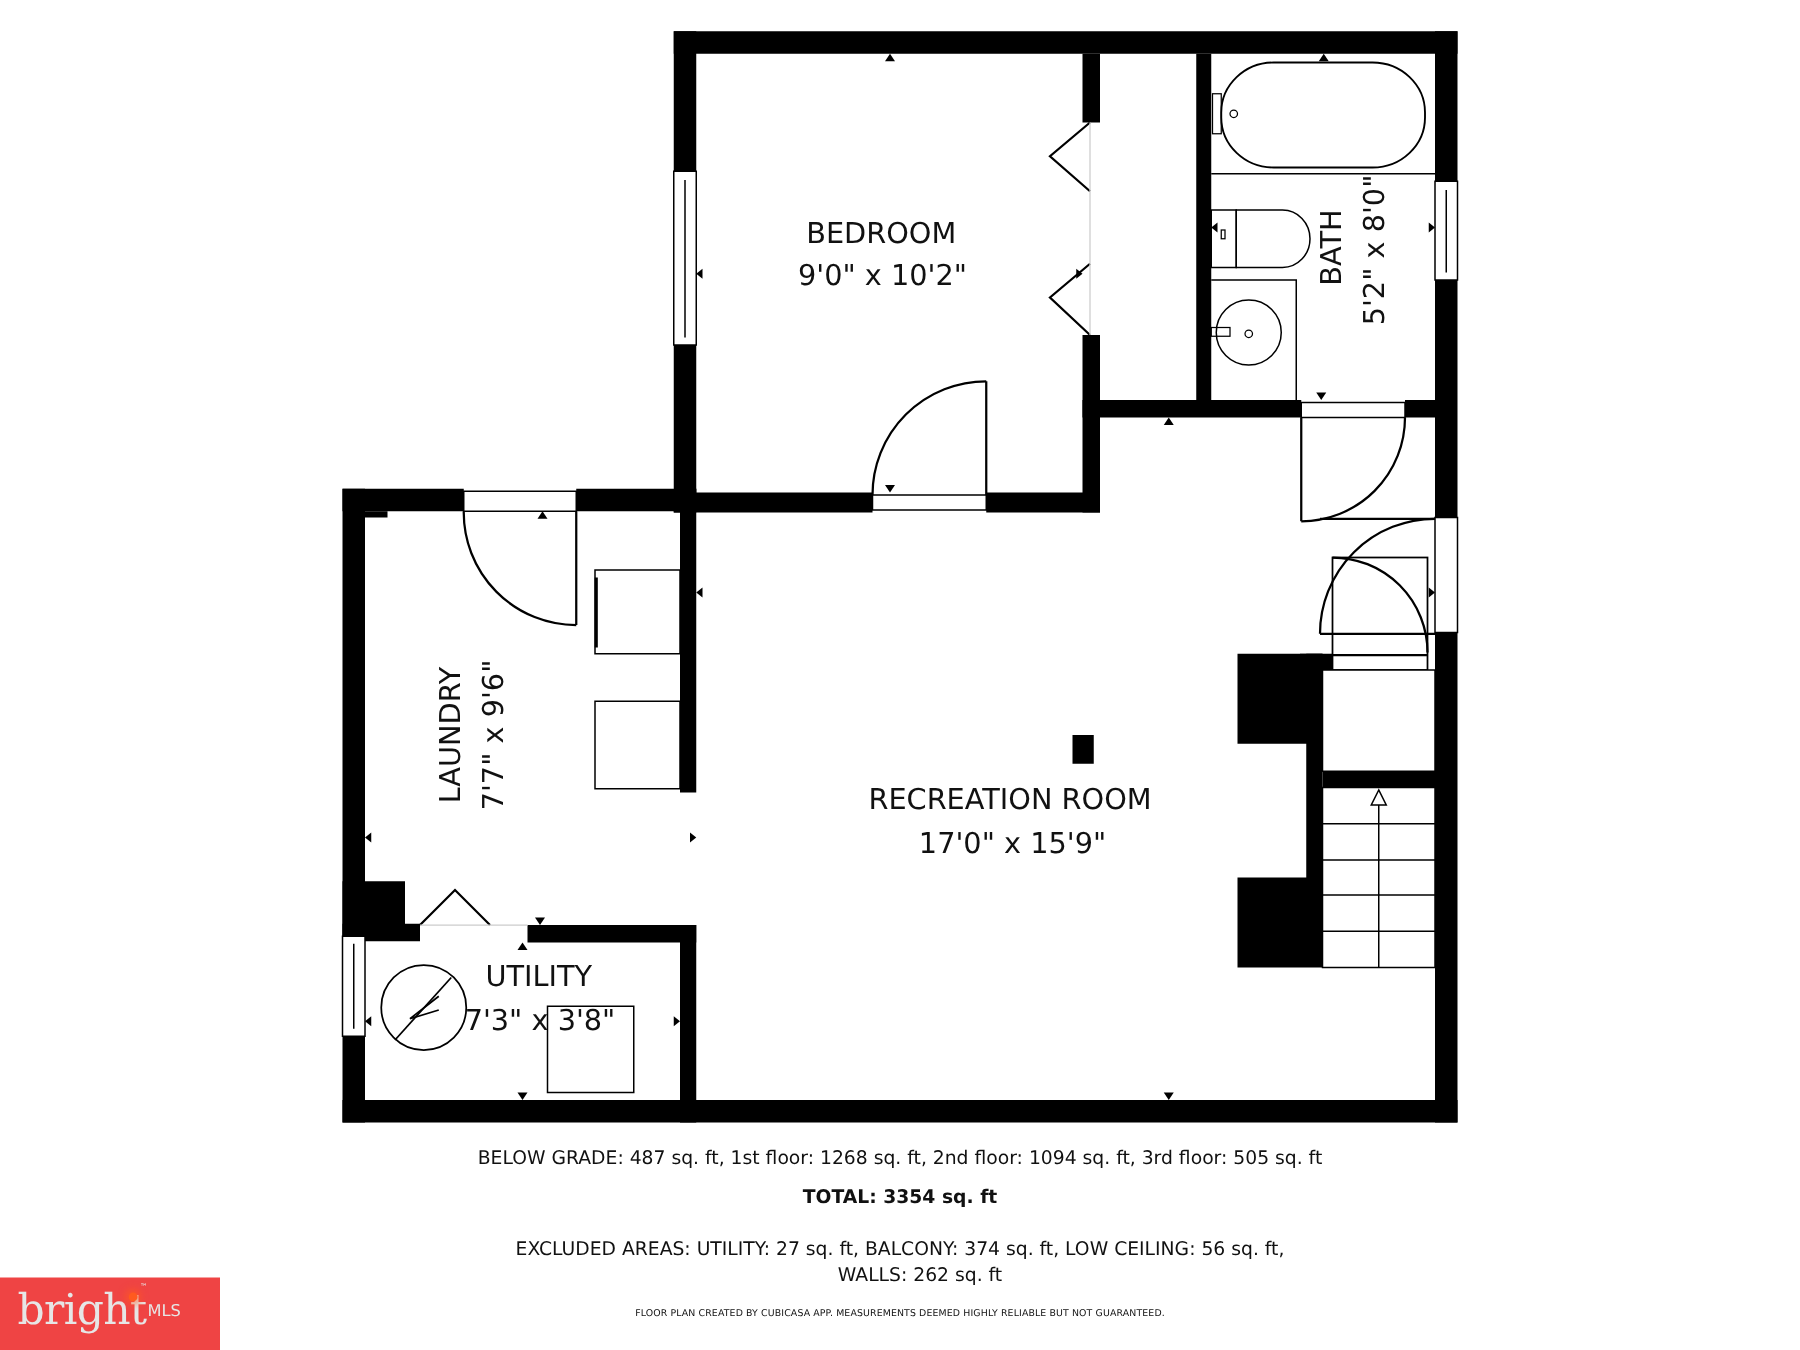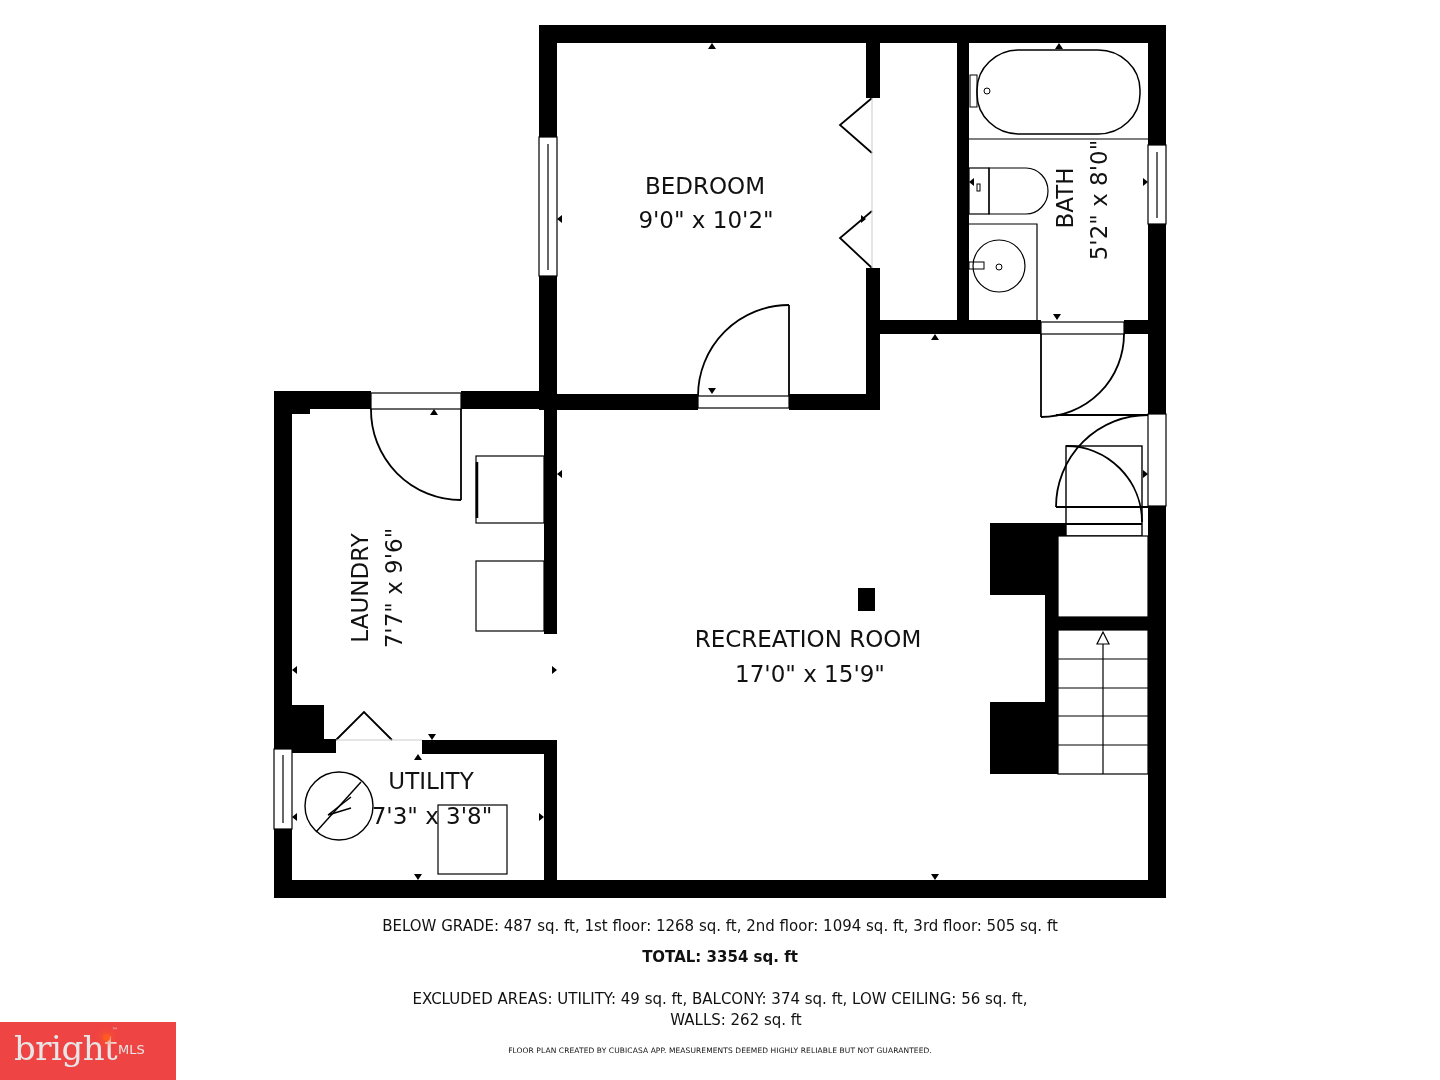--- a/index.html
+++ b/index.html
@@ -186,21 +186,21 @@
     <text class="room-label" x="808" y="647">RECREATION ROOM</text>
     <text class="room-label" x="810" y="682">17'0" x 15'9"</text>
 
     <text class="room-label" x="431" y="789">UTILITY</text>
     <text class="room-label" x="432" y="824">7'3" x 3'8"</text>
   </g>
 </svg>
 
 <div class="footer f-total">TOTAL: 3354 sq. ft</div>
 <div class="footer f-line f-l1">BELOW GRADE: 487 sq. ft, 1st floor: 1268 sq. ft, 2nd floor: 1094 sq. ft, 3rd floor: 505 sq. ft</div>
-<div class="footer f-line f-l2">EXCLUDED AREAS: UTILITY: 49 sq. ft, BALCONY: 374 sq. ft, LOW CEILING: 56 sq. ft,</div>
+<div class="footer f-line f-l2">EXCLUDED AREAS: UTILITY: 27 sq. ft, BALCONY: 374 sq. ft, LOW CEILING: 56 sq. ft,</div>
 <div class="footer f-line f-l3">WALLS: 262 sq. ft</div>
 <div class="footer f-disclaimer">FLOOR PLAN CREATED BY CUBICASA APP. MEASUREMENTS DEEMED HIGHLY RELIABLE BUT NOT GUARANTEED.</div>
 
 <div class="logo">
   <span class="logo-word"><span>brigh</span><span>t</span></span>
   <span class="logo-spark"></span>
   <span class="logo-tm">™</span>
   <span class="logo-mls">MLS</span>
 </div>
 

